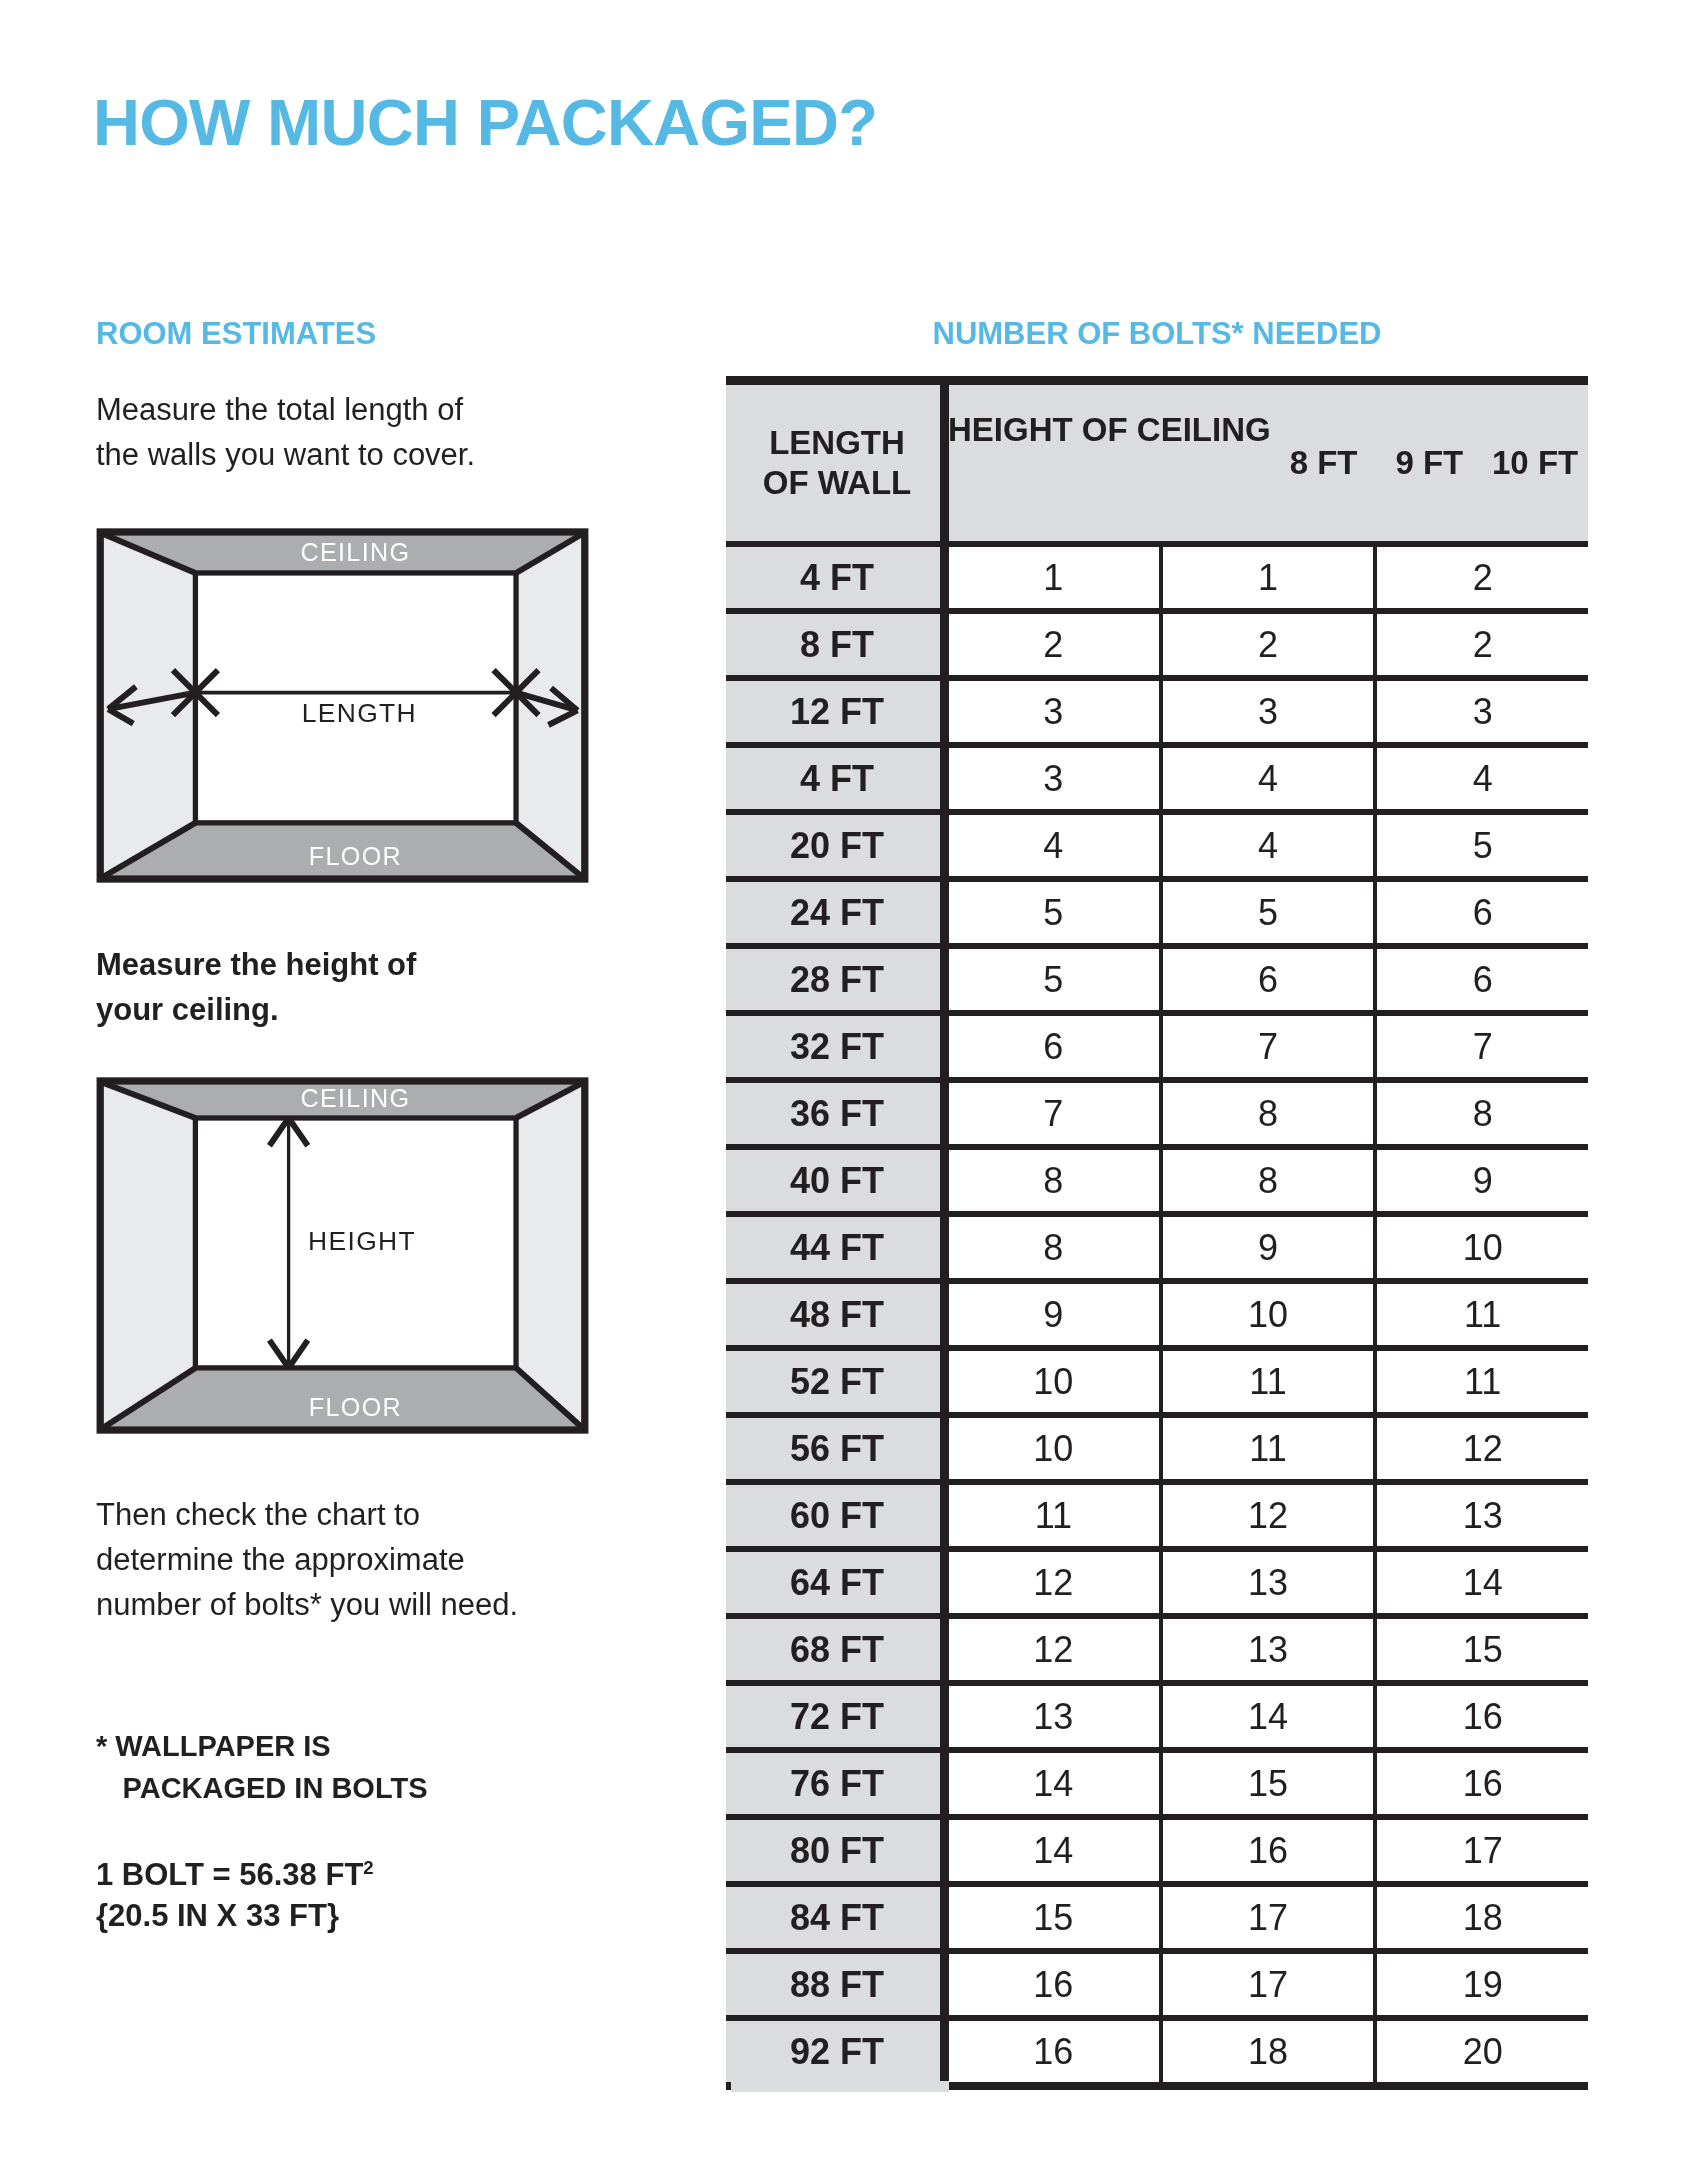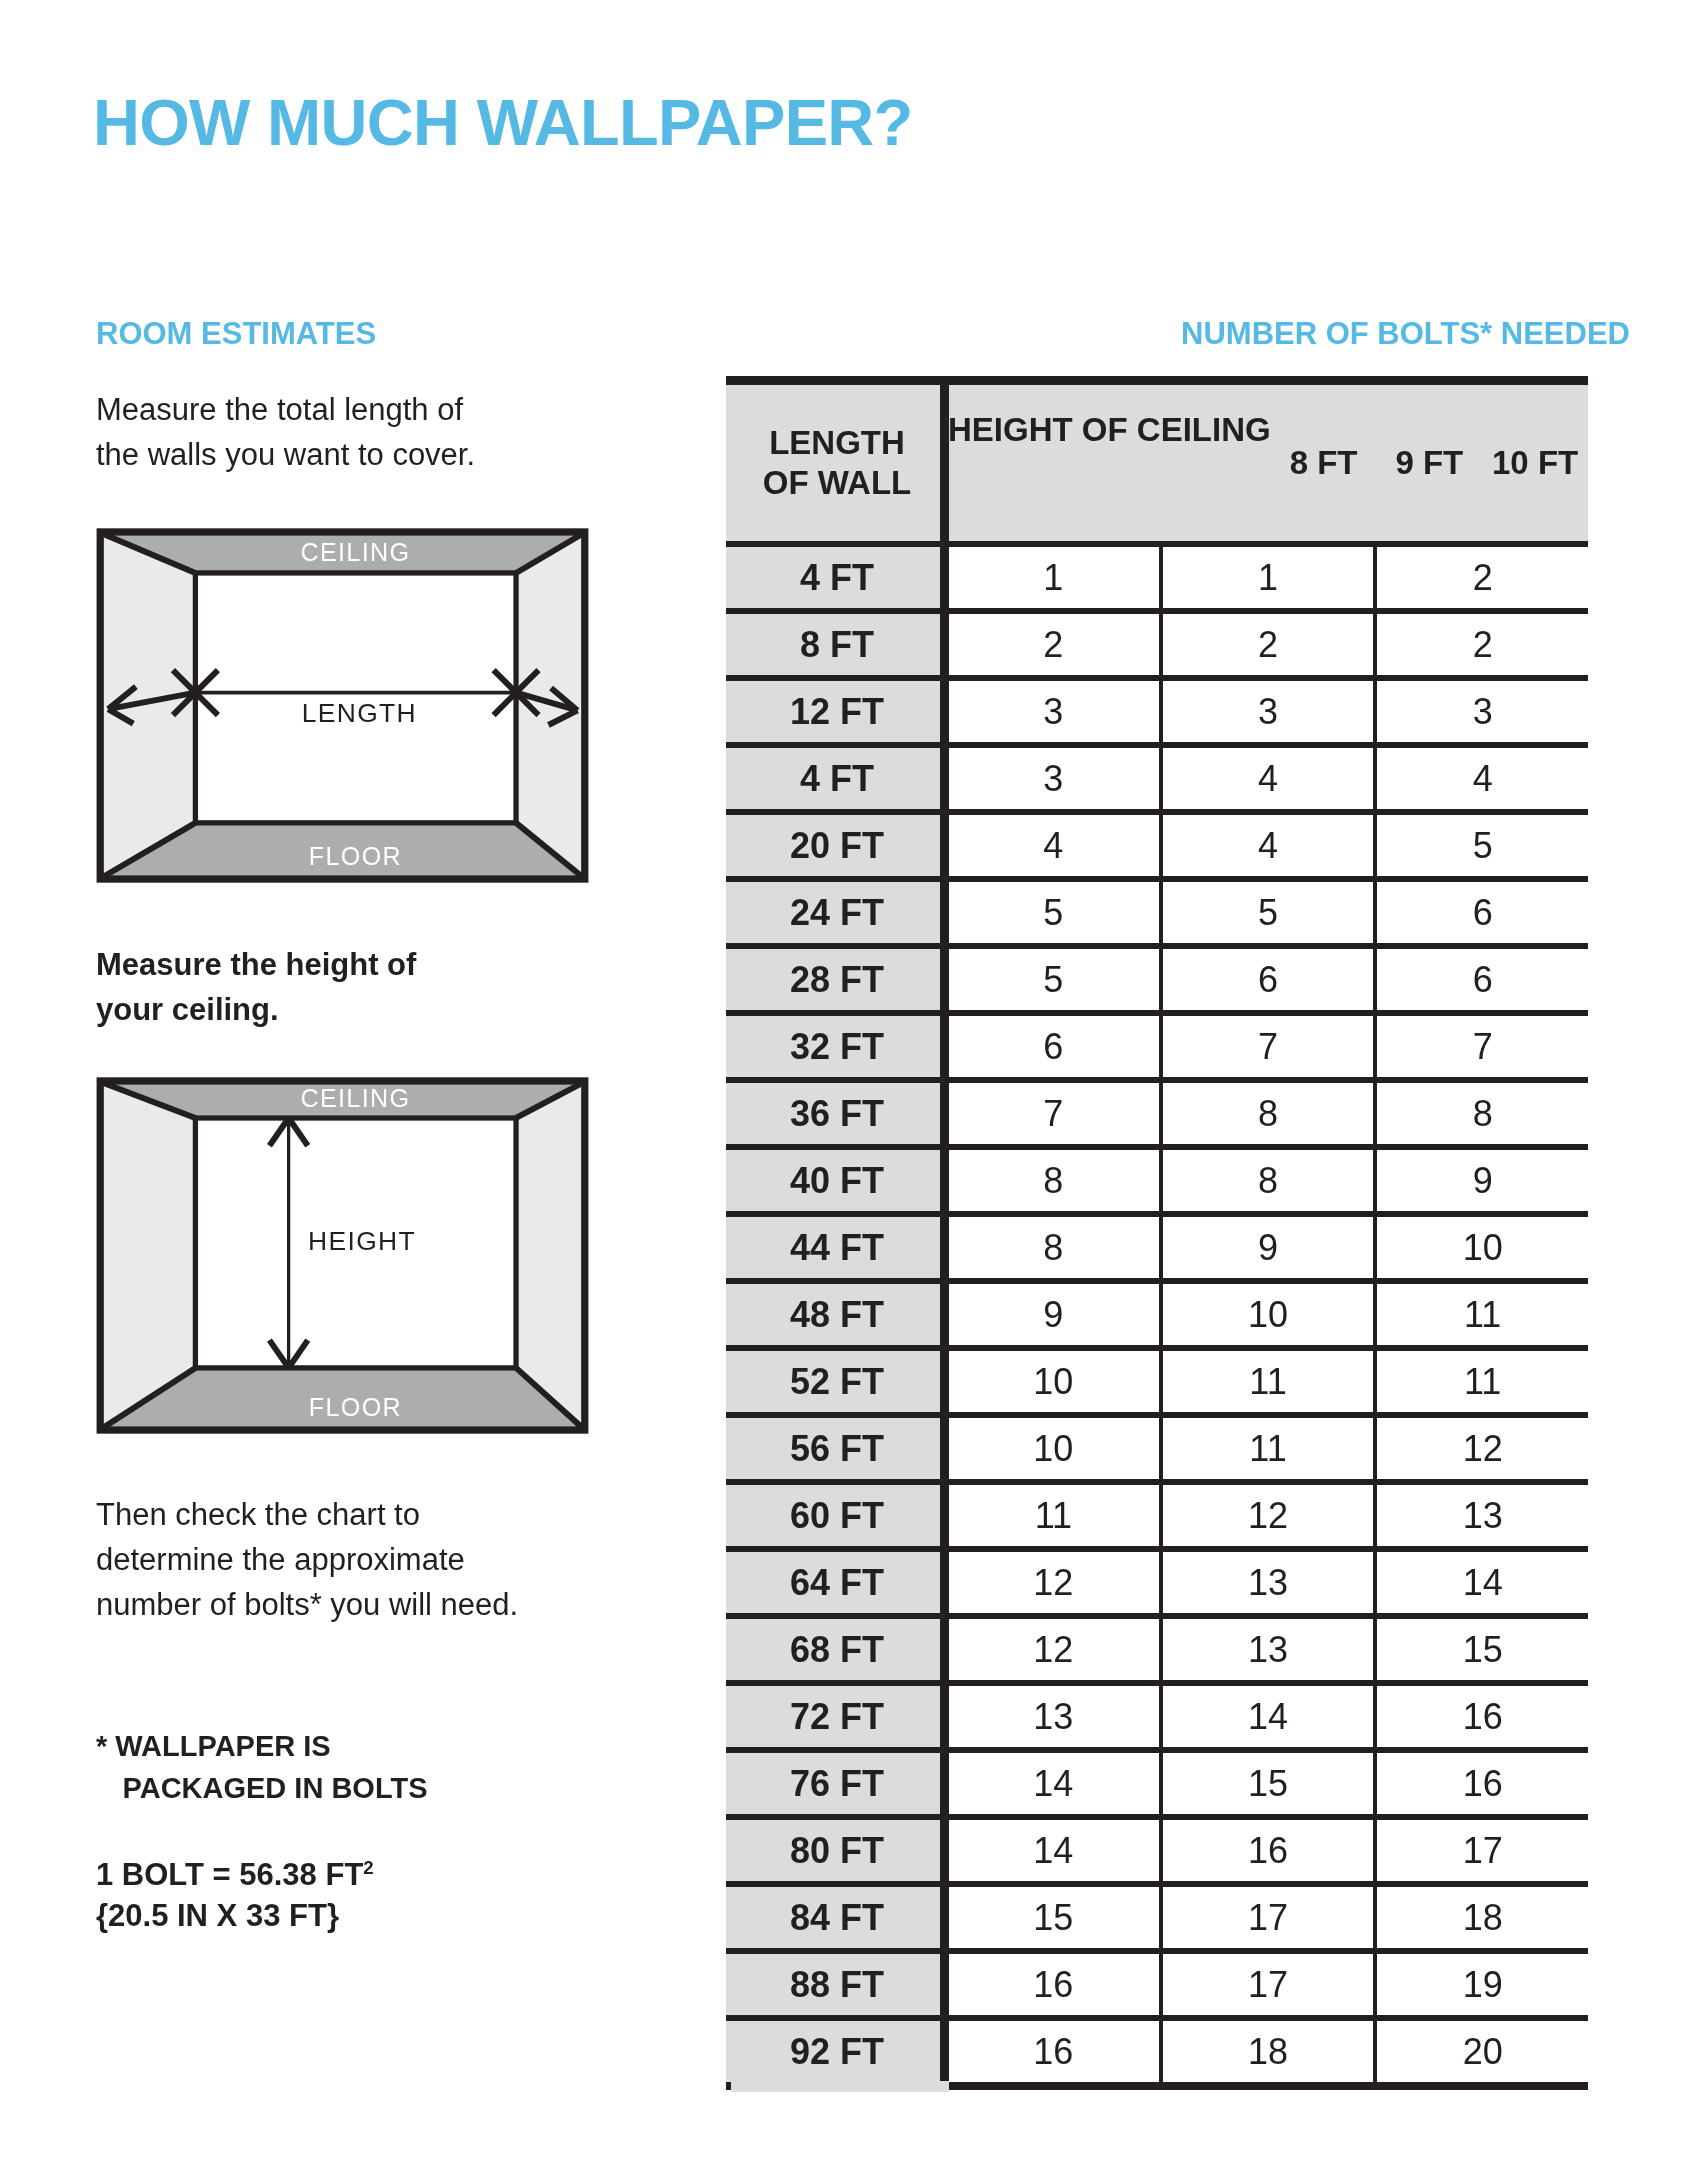--- a/index.html
+++ b/index.html
@@ -10,21 +10,21 @@
     --lgray:#E9EAEB;
   }
   *{margin:0;padding:0;box-sizing:border-box;}
   body{background:#ffffff;font-family:"Liberation Sans","DejaVu Sans",sans-serif;color:var(--ink);}
   .page{position:relative;width:1687px;height:2183px;background:#ffffff;overflow:hidden;}
 
   .page-title{position:absolute;left:93px;top:85px;font-size:65px;font-weight:bold;color:var(--blue);letter-spacing:-0.7px;white-space:nowrap;}
 
   .section-heading{position:absolute;font-size:31px;font-weight:bold;color:var(--blue);white-space:nowrap;}
   .room-estimates{left:96px;top:316px;text-align:right;}
-  .bolts-needed{left:768px;top:316px;width:862px;text-align:right;}
+  .bolts-needed{left:726px;top:316px;width:862px;text-align:center;}
 
   .para{position:absolute;left:96px;font-size:31px;line-height:45px;color:var(--ink);}
   .para-1{top:387px;}
   .para-2{top:942px;font-weight:bold;}
   .para-3{top:1492px;}
 
   .diagram{position:absolute;left:96px;}
   .diagram-1{top:528px;}
   .diagram-2{top:1077px;}
 
@@ -53,21 +53,21 @@
 
   svg text{font-family:"Liberation Sans","DejaVu Sans",sans-serif;}
   .room-label{fill:#ffffff;font-size:38px;letter-spacing:2px;}
   .measure-label{fill:var(--ink);font-size:40px;letter-spacing:2px;}
 </style>
 </head>
 <body>
 
 <div class="page">
 
-  <div class="page-title">HOW MUCH WALLPAPER?</div>
+  <div class="page-title">HOW MUCH PACKAGED?</div>
 
   <div class="section-heading room-estimates">ROOM ESTIMATES</div>
   <div class="section-heading bolts-needed">NUMBER OF BOLTS* NEEDED</div>
 
   <div class="para para-1">
     <div>Measure the total length of</div>
     <div>the walls you want to cover.</div>
   </div>
 
   <svg class="diagram diagram-1" width="493" height="355" viewBox="0 0 745 537">

